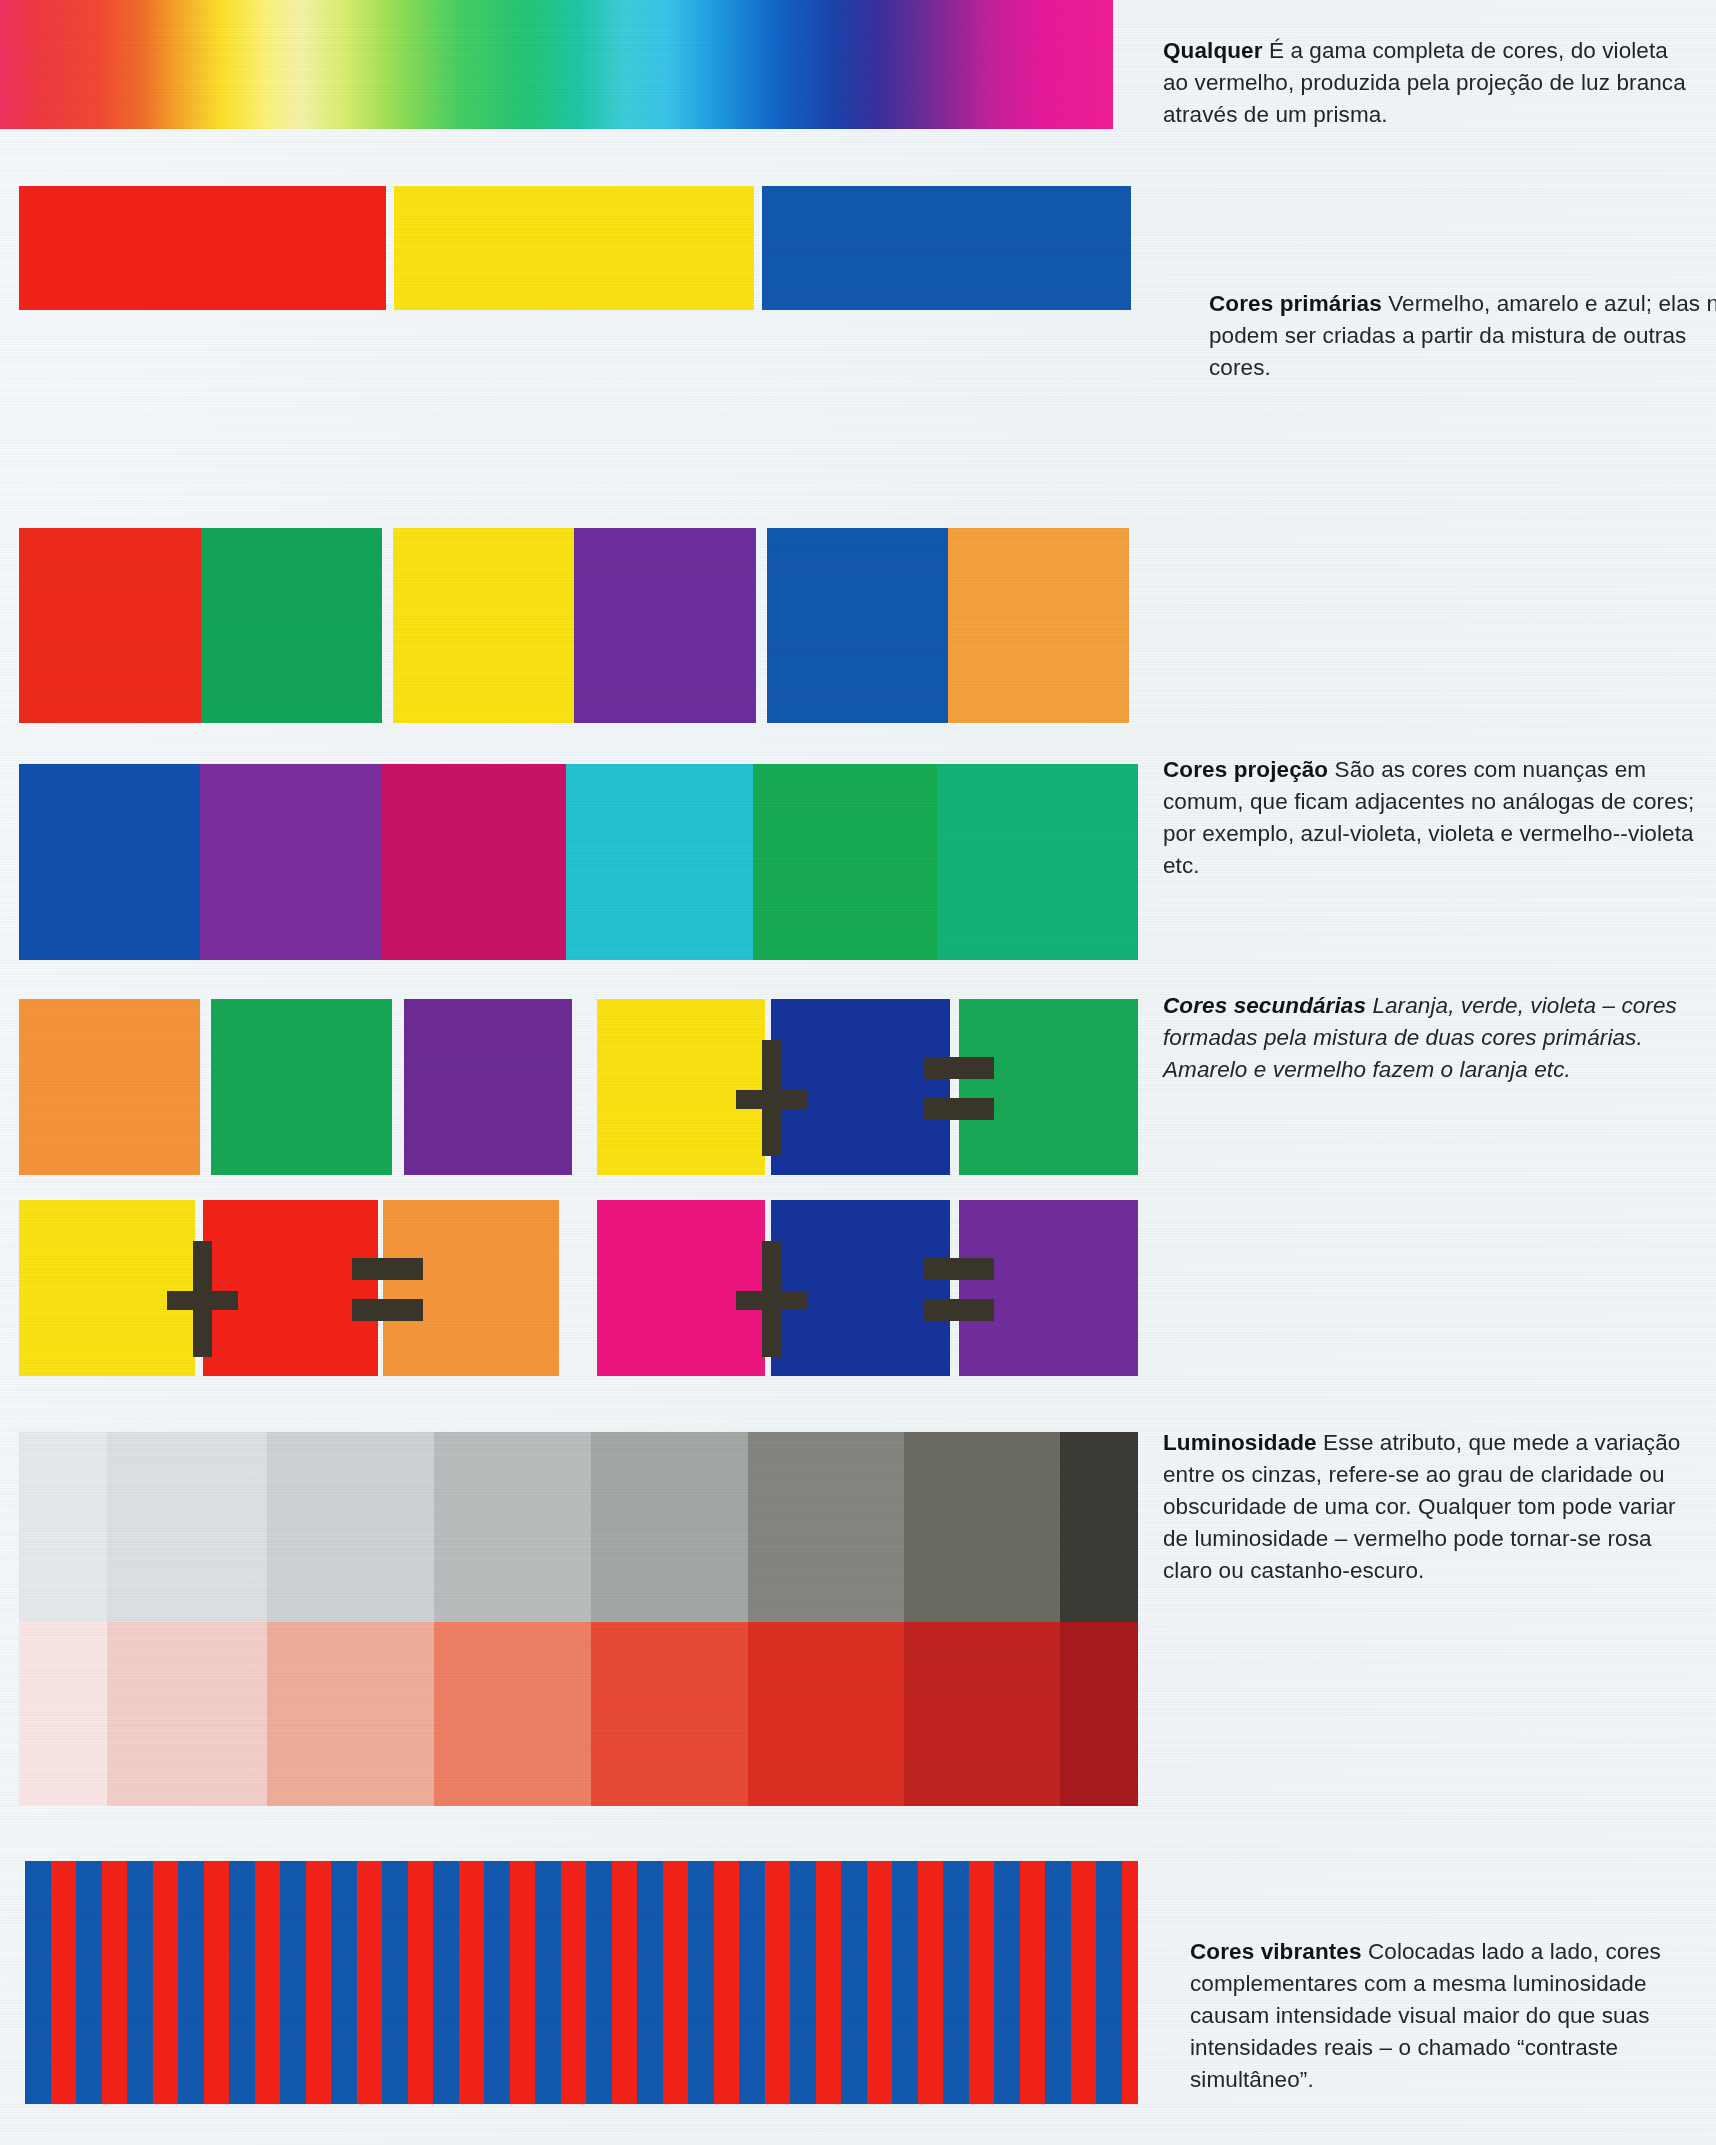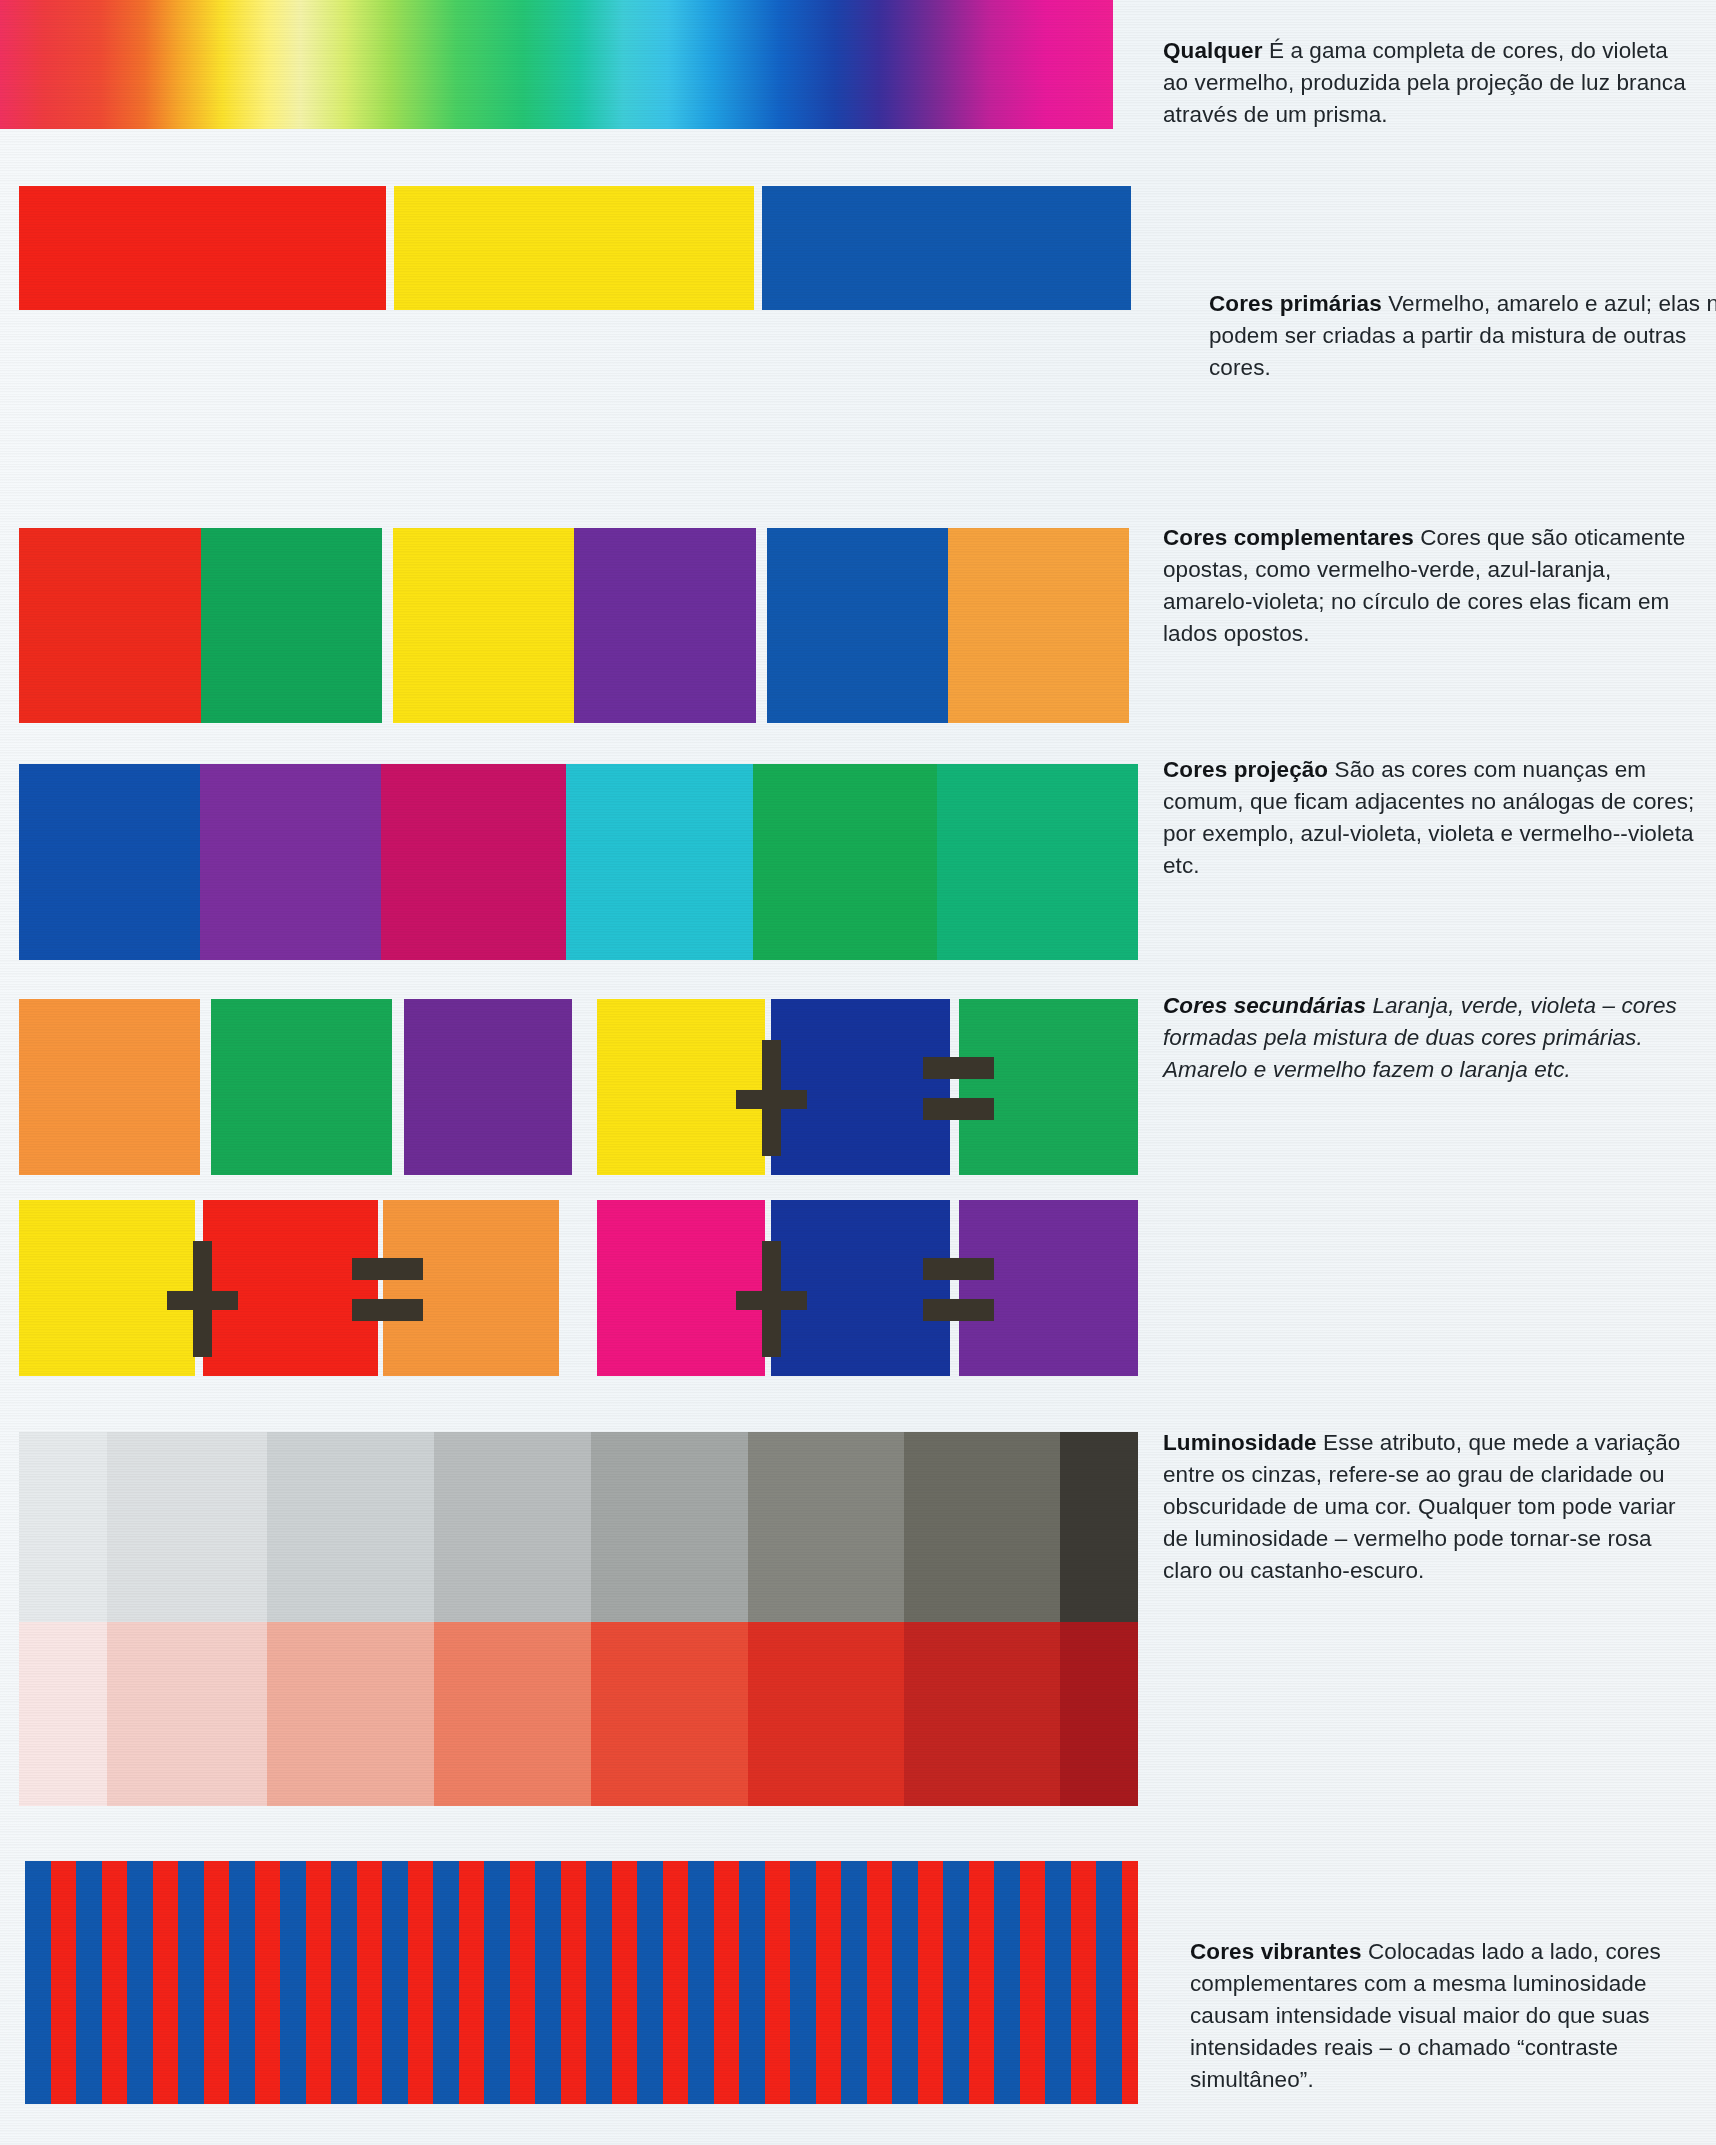--- a/index.html
+++ b/index.html
@@ -116,23 +116,20 @@
     <div style="display:flex; width:363px; height:100%;">
       <div class="swatch tex" style="flex:1; background:#fbe313;"></div>
       <div class="swatch tex" style="flex:1; background:#6c2e9c;"></div>
     </div>
     <div style="display:flex; width:362px; height:100%;">
       <div class="swatch tex" style="flex:1; background:#1158ae;"></div>
       <div class="swatch tex" style="flex:1; background:#f5a23e;"></div>
     </div>
   </div>
 
-  <div class="caption" style="top:522px;">
-    <span class="term">Cores complementares</span><span> Cores que são oticamente opostas, como vermelho-verde, azul-laranja, amarelo-violeta; no círculo de cores elas ficam em lados opostos.</span>
-  </div>
 
   <div class="swatch-band" style="left:19.4px; top:764px; width:1119px; height:196px;">
     <div class="swatch tex" style="width:181px; background:#1150ad;"></div>
     <div class="swatch tex" style="width:181px; background:#7b2f9e;"></div>
     <div class="swatch tex" style="width:185px; background:#c81266;"></div>
     <div class="swatch tex" style="width:187px; background:#24c2d2;"></div>
     <div class="swatch tex" style="width:184px; background:#16ab54;"></div>
     <div class="swatch tex" style="width:201px; background:#12b377;"></div>
   </div>
 

